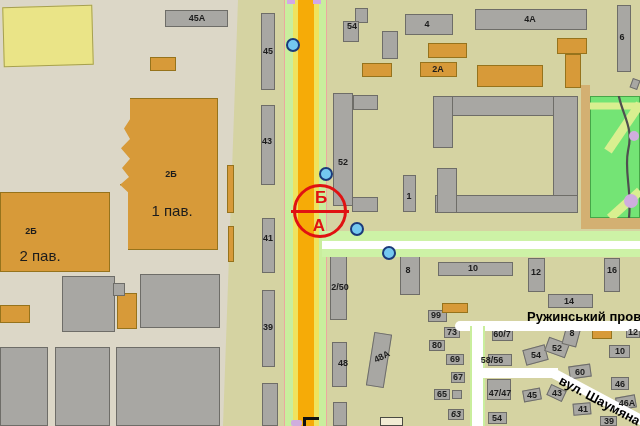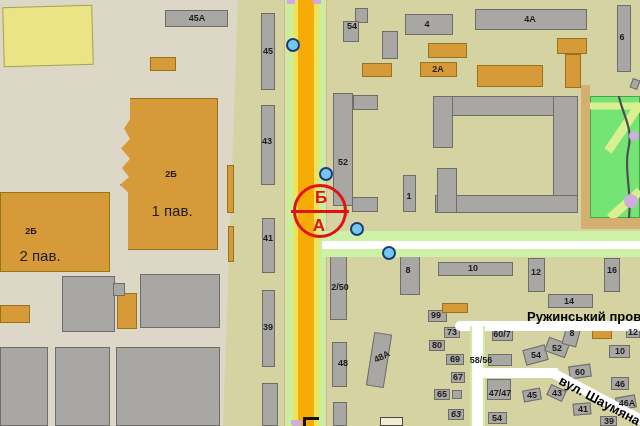--- a/index.html
+++ b/index.html
@@ -202,21 +202,21 @@
       <div class="lbl" style="left: 340px; top: 287px; transform: translate(-50%, -50%);">2/50</div>
       <div class="lbl" style="left: 343px; top: 363px; transform: translate(-50%, -50%);">48</div>
       <div class="lbl" style="left: 382px; top: 357px; transform: translate(-50%, -50%) rotate(-28deg);">48А</div>
       <div class="lbl" style="left: 452px; top: 332px; transform: translate(-50%, -50%);">73</div>
       <div class="lbl" style="left: 437px; top: 345px; transform: translate(-50%, -50%);">80</div>
       <div class="lbl" style="left: 455px; top: 359px; transform: translate(-50%, -50%);">69</div>
       <div class="lbl" style="left: 458px; top: 377px; transform: translate(-50%, -50%); text-align: center;">67</div>
       <div class="lbl" style="left: 442px; top: 394px; transform: translate(-50%, -50%);">65</div>
       <div class="lbl" style="left: 456px; top: 414px; transform: translate(-50%, -50%); font-style: italic;">63</div>
       <div class="lbl" style="left: 502px; top: 334px; transform: translate(-50%, -50%);">60/7</div>
-      <div class="lbl" style="left: 481px; top: 360px; transform: translate(-50%, -50%);">58/56</div>
+      <div class="lbl" style="left: 492px; top: 360px; transform: translate(-50%, -50%);">58/56</div>
       <div class="lbl" style="left: 500px; top: 393px; transform: translate(-50%, -50%);">47/47</div>
       <div class="lbl" style="left: 497px; top: 418px; transform: translate(-50%, -50%);">54</div>
       <div class="lbl" style="left: 536px; top: 355px; transform: translate(-50%, -50%);">54</div>
       <div class="lbl" style="left: 557px; top: 348px; transform: translate(-50%, -50%);">52</div>
       <div class="lbl" style="left: 572px; top: 333px; transform: translate(-50%, -50%);">8</div>
       <div class="lbl" style="left: 633px; top: 332px; transform: translate(-50%, -50%);">12</div>
       <div class="lbl" style="left: 620px; top: 351px; transform: translate(-50%, -50%);">10</div>
       <div class="lbl" style="left: 580px; top: 372px; transform: translate(-50%, -50%);">60</div>
       <div class="lbl" style="left: 620px; top: 384px; transform: translate(-50%, -50%);">46</div>
       <div class="lbl" style="left: 627px; top: 403px; transform: translate(-50%, -50%);">46А</div>

